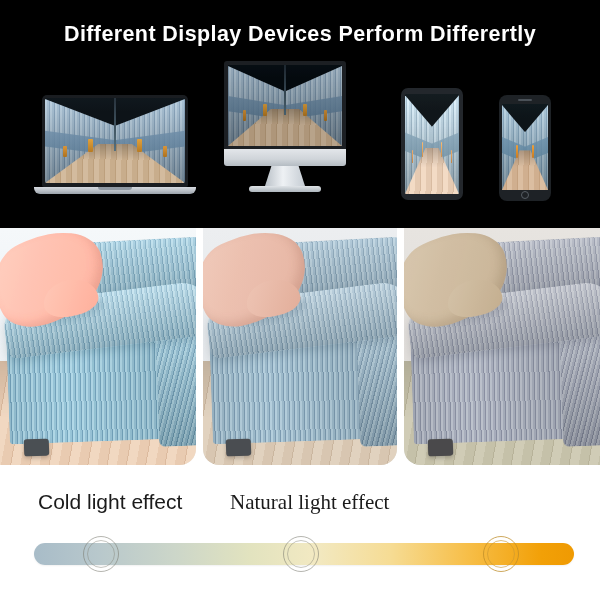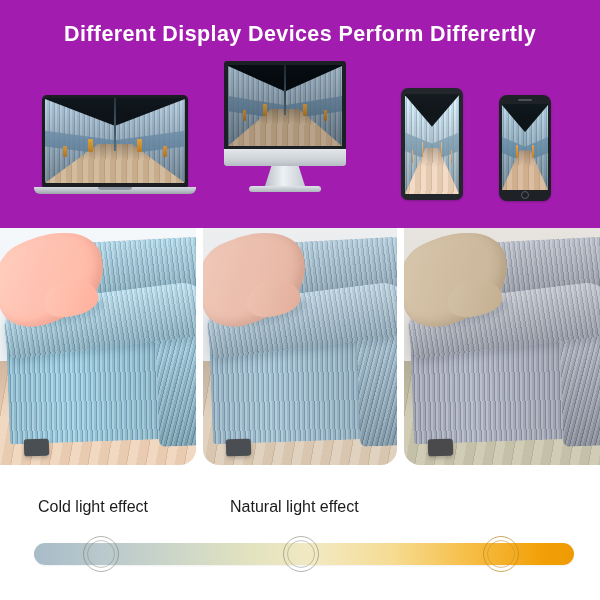--- a/index.html
+++ b/index.html
@@ -13,21 +13,21 @@
     position: relative;
     width: 600px; height: 600px;
     background: #ffffff;
   }
 
   
   .banner {
     position: absolute;
     left: 0; top: 0;
     width: 600px; height: 228px;
-    background: #a21caf;
+    background: #000000;
   }
   .banner-title {
     position: absolute;
     left: 0; top: 22px;
     width: 600px;
     text-align: center;
     color: #ffffff;
     font-size: 21.5px;
     font-weight: bold;
     letter-spacing: 0.4px;
@@ -276,25 +276,25 @@
   }
 
   
   .grade-cold    { filter: saturate(1.22) hue-rotate(-8deg) brightness(1.03) contrast(1.02); }
   .grade-natural { filter: saturate(0.92) hue-rotate(-2deg) brightness(1.00); }
   .grade-warm    { filter: saturate(0.70) hue-rotate(22deg) brightness(0.94) sepia(0.10); }
 
   
   .labels { position: absolute; left: 0; top: 486px; width: 600px; height: 30px; }
   .label {
-    position: absolute; top: 12px;
-    font-size: 16px; color: #1b1b1b; white-space: nowrap;
+    position: absolute; top: 4px;
+    font-size: 21px; color: #1b1b1b; white-space: nowrap;
   }
   .label-1 { left: 38px; }
-  .label-2 { left: 230px; }
+  .label-2 { left: 230px; font-family: Liberation Serif, serif; }
   .label-3 { left: 430px; }
 
   
   .slider-wrap { position: absolute; left: 0; top: 534px; width: 600px; height: 40px; }
   .slider-track {
     position: absolute; left: 34px; top: 9px;
     width: 540px; height: 22px;
     border-radius: 11px;
     background: linear-gradient(to right,
       #a8bcc8 0%,

